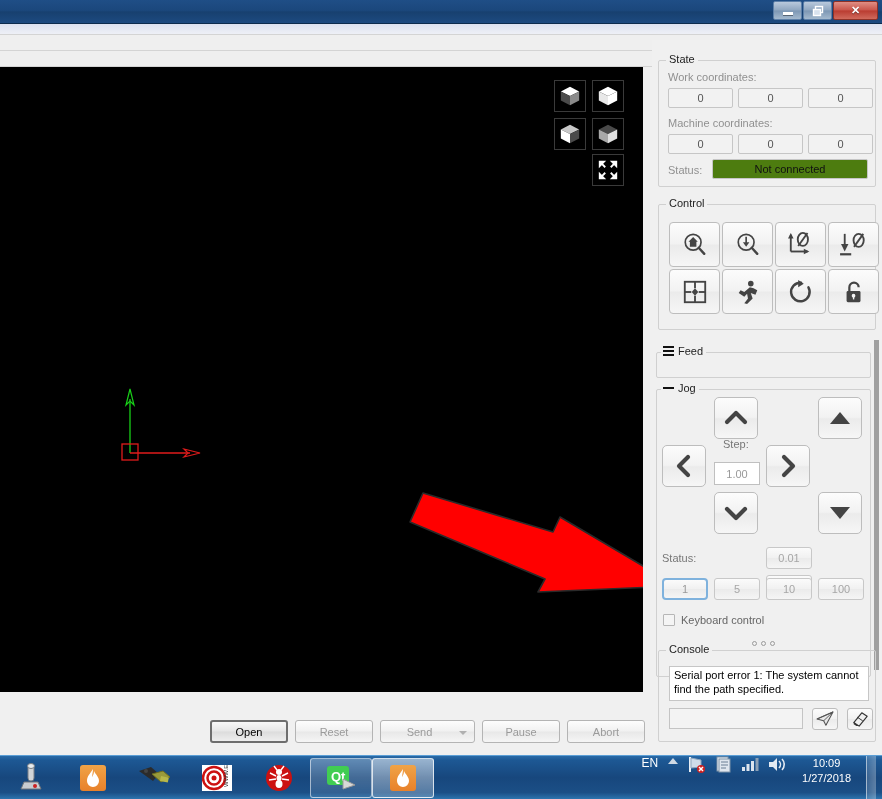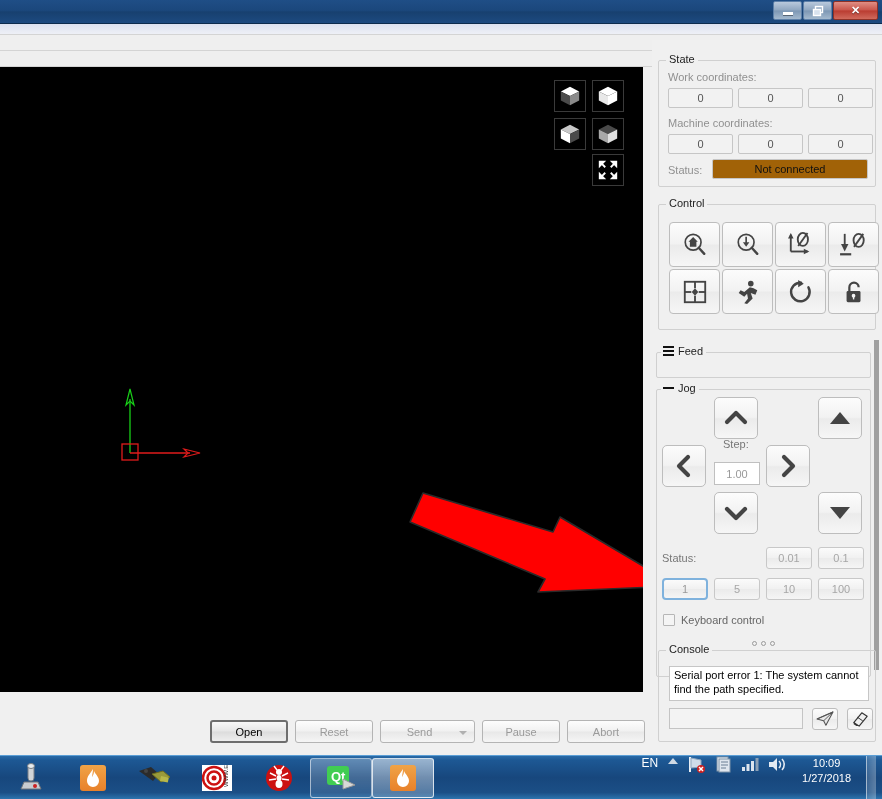--- a/index.html
+++ b/index.html
@@ -160,21 +160,21 @@
   .coord-box {
     width: 65px; height: 20px;
     border: 1px solid #c6c6c6; border-radius: 2px;
     background: #f2f2f2;
     display: flex; align-items: center; justify-content: center;
     font-size: 11px; color: #555;
   }
   .status-box {
     width: 156px; height: 20px;
     border: 1px solid #c6c6c6; border-radius: 2px;
-    background: #a16207;
+    background: #4d7c0f;
     display: flex; align-items: center; justify-content: center;
     font-size: 11px; color: #111;
   }
 
   .ctrl-grid {
     position: absolute; left: 10px; top: 17px;
     display: grid; grid-template-columns: repeat(4, 51px); gap: 2px;
   }
   .ctrl-btn {
     width: 51px; height: 45px;
@@ -524,21 +524,21 @@
     <svg width="24" height="18" viewBox="0 0 24 18">
       <polygon points="12,15 2,3 22,3" fill="#444"></polygon>
     </svg>
   </div>
 
   <div style="position:absolute; left:71px; top:398px; color:#777; font-size:11px;">Step:</div>
   <div style="position:absolute; left:62px; top:422px; width:46px; height:23px; border:1px solid #c0c0c0;
               background:#fff; display:flex; align-items:center; justify-content:center; color:#999; font-size:11px;">1.00</div>
 
   <div style="position:absolute; left:10px; top:512px; color:#777; font-size:11px;">Status:</div>
-  <div style="position:absolute; left:114px; top:507px; display:flex; gap:6px;">
+  <div style="position:absolute; left:114px; top:507px; display:flex; gap:6px;flex-direction:column;">
     <div class="preset-btn">0.01</div>
     <div class="preset-btn">0.1</div>
   </div>
   <div style="position:absolute; left:10px; top:538px; display:flex; gap:6px;">
     <div class="preset-btn active">1</div>
     <div class="preset-btn">5</div>
     <div class="preset-btn">10</div>
     <div class="preset-btn">100</div>
   </div>
 

